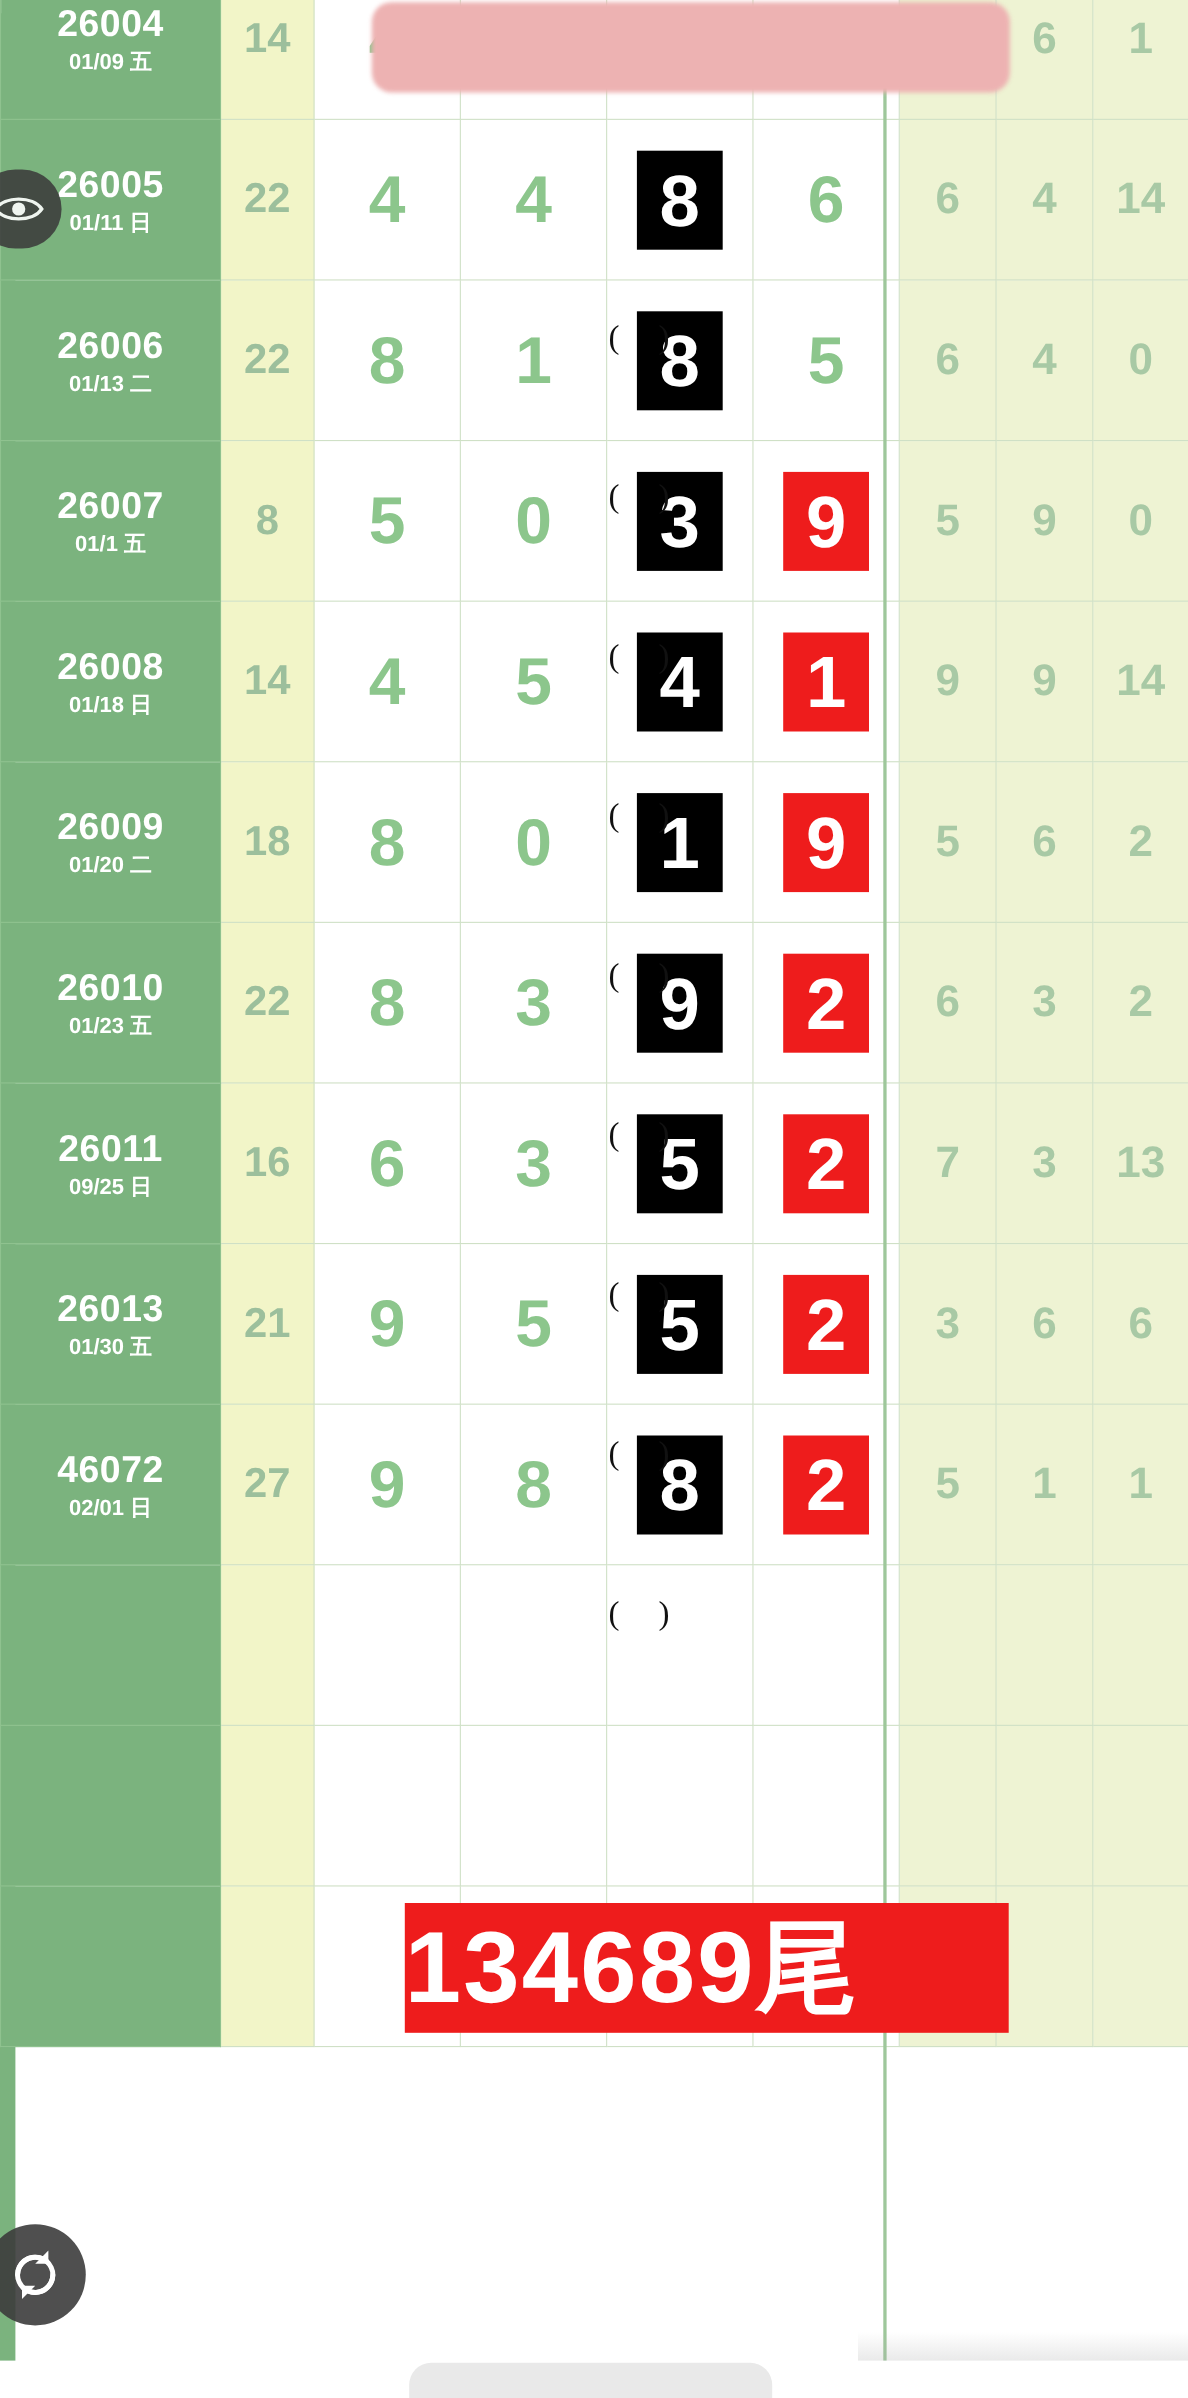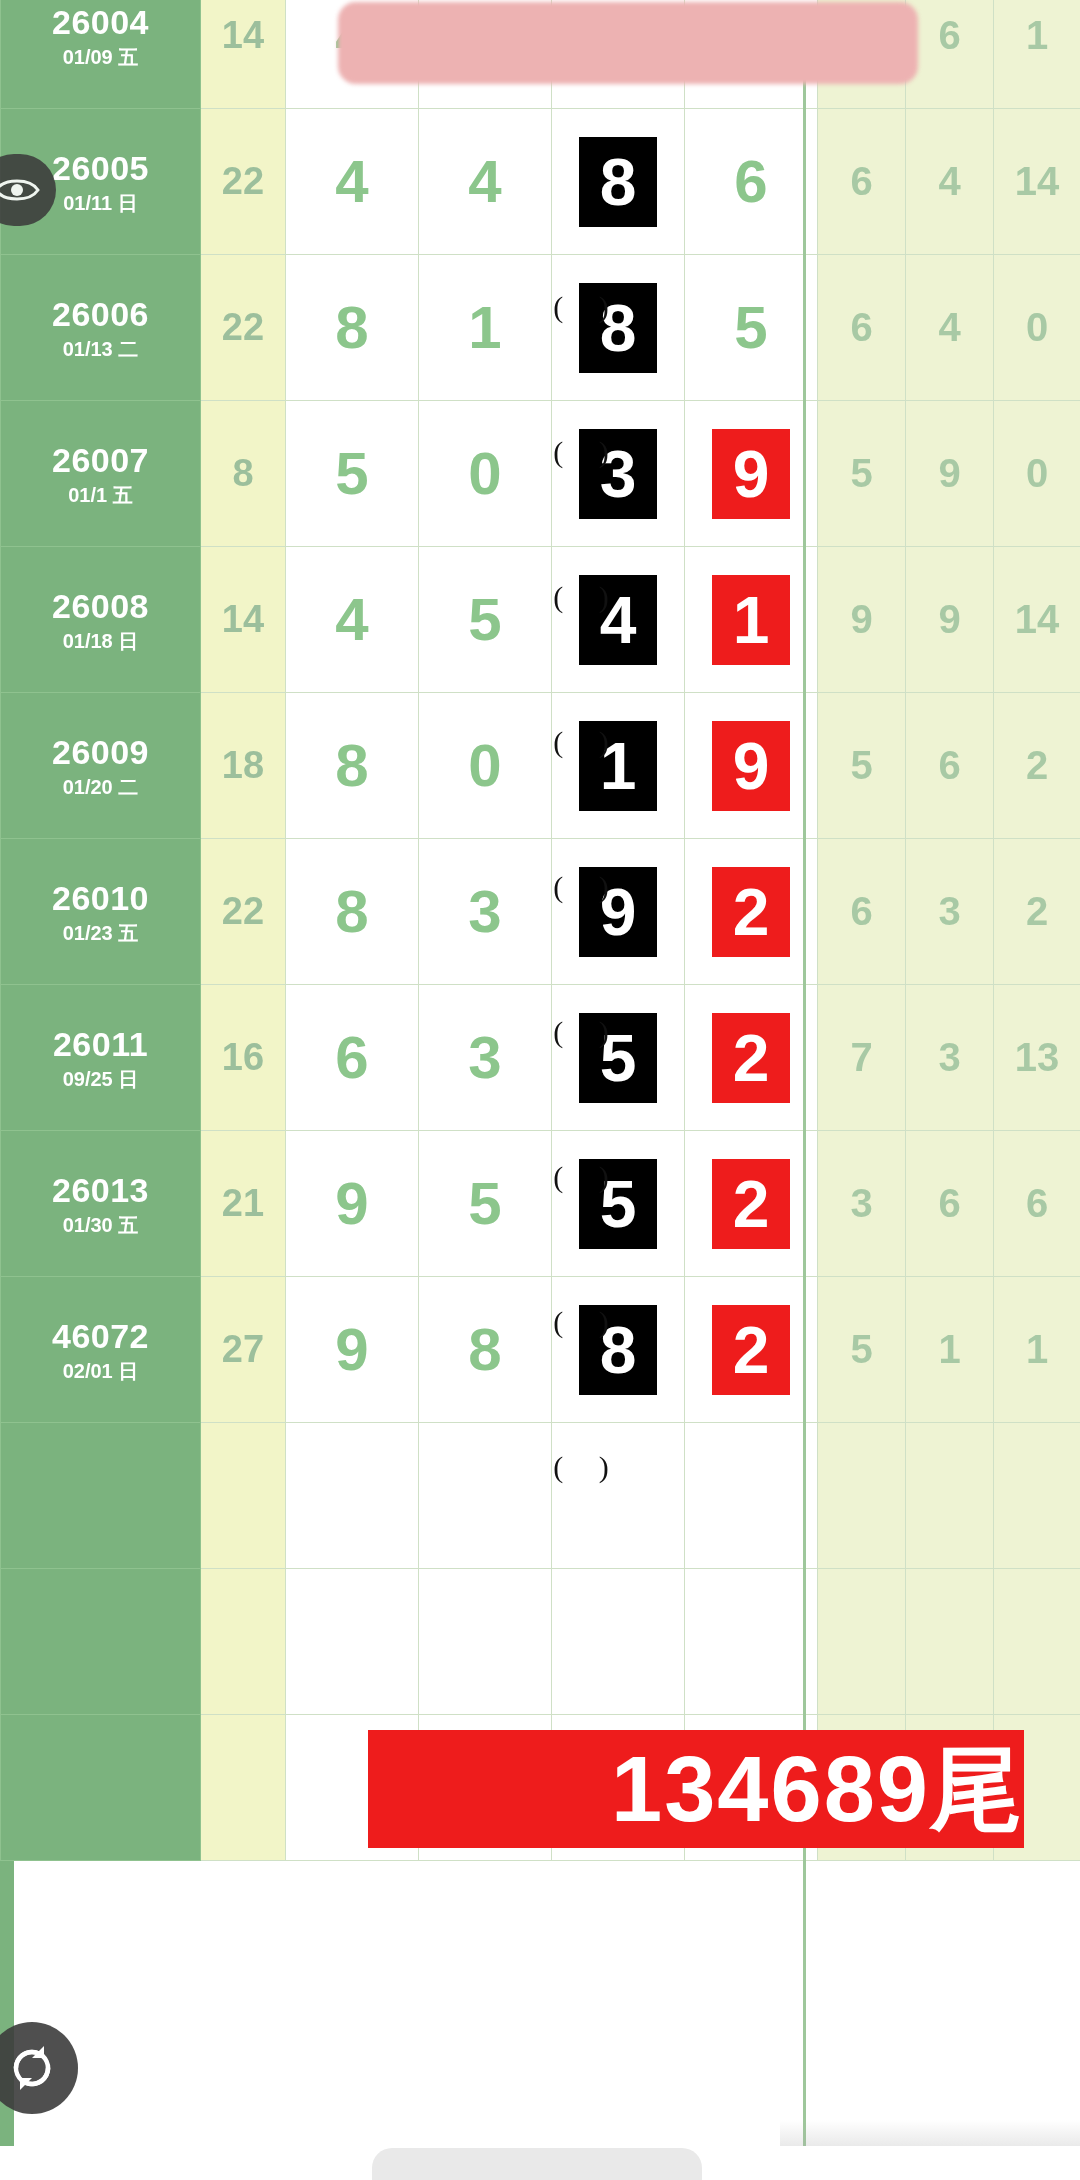--- a/index.html
+++ b/index.html
@@ -141,28 +141,28 @@
     text-align: center;
     pointer-events: none;
     font-family: "Liberation Serif", serif;
   }
 
   
   .banner {
     position: absolute;
     left: 368px;
     top: 1718px;
-    width: 656px;
+    width: 549px;
     height: 118px;
     background: #ee1c1c;
     color: #ffffff;
     font-size: 92px;
     font-weight: bold;
     line-height: 118px;
-    text-align: right;
+    text-align: left;
     letter-spacing: 2px;
   }
 
   
   .redaction {
     position: absolute;
     left: 338px;
     top: -10px;
     width: 580px;
     height: 82px;

